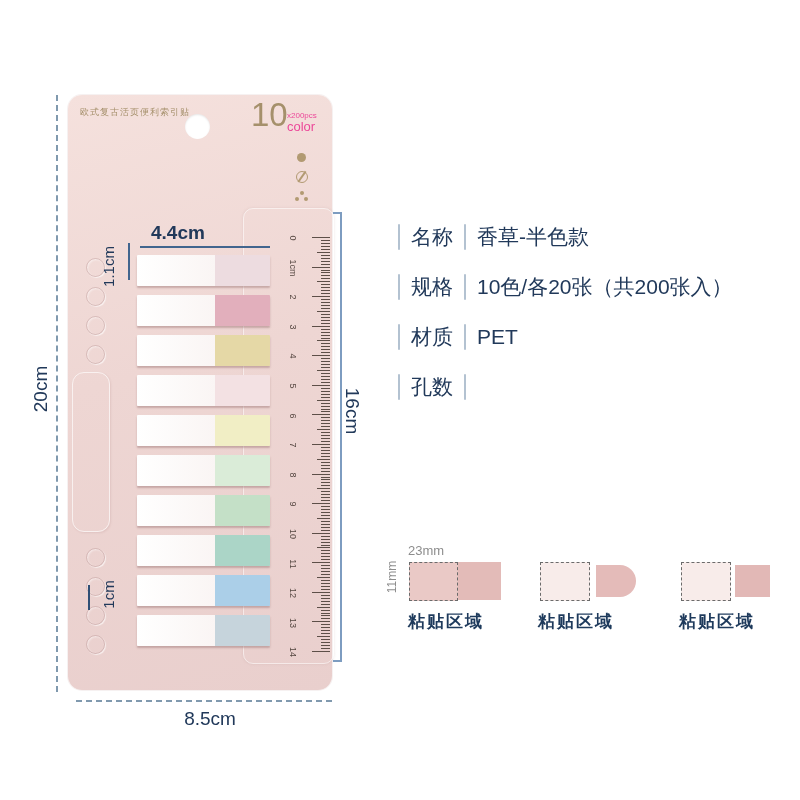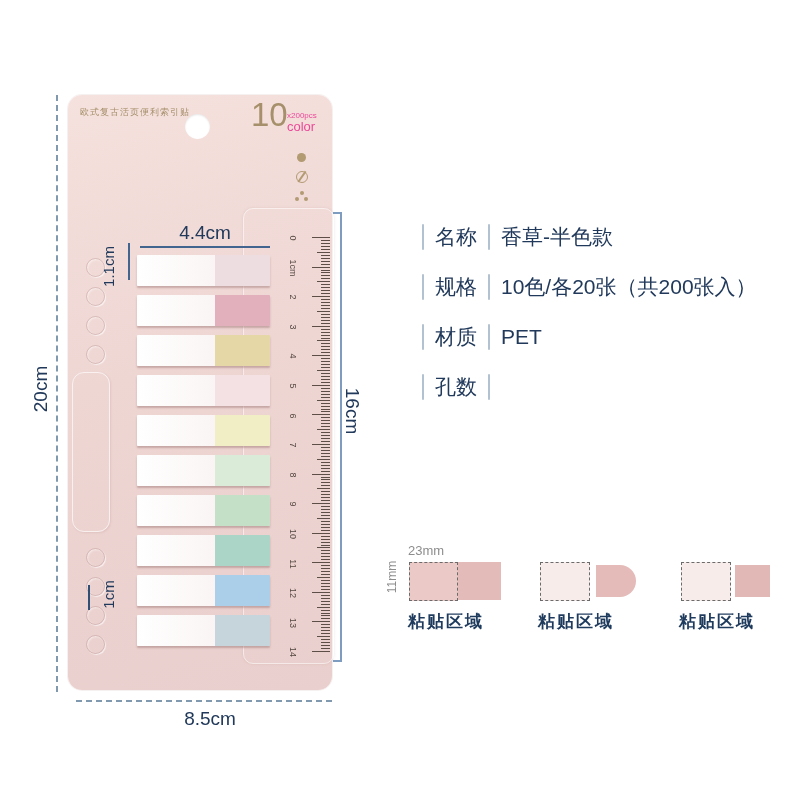--- a/index.html
+++ b/index.html
@@ -53,36 +53,36 @@
   .tick{position:absolute;right:0;height:1px;background:#5d4f48;}
 
   
   .dash-v{left:56px;top:95px;height:597px;border-left:2px dashed #8099ae;}
   .dash-h{left:76px;top:700px;width:256px;border-top:2px dashed #8099ae;}
   .dim{font-size:19px;color:#21395a;}
   .rot-ccw{transform:rotate(-90deg);}
   .rot-cw{transform:rotate(90deg);}
   .dim-20{left:8px;top:378px;width:66px;text-align:center;}
   .dim-85{left:150px;top:708px;width:120px;text-align:center;}
-  .dim-44{left:140px;top:222px;width:130px;text-align:center;}
+  .dim-44{left:151px;top:222px;width:130px;text-align:left;font-weight:bold;}
   .line-44{left:140px;top:246px;width:130px;border-top:2px solid #41658e;}
   .dim-11{left:80px;top:258px;width:56px;text-align:center;font-size:15px;color:#21395a;}
   .line-11{left:128px;top:243px;height:37px;border-left:2px solid #41658e;}
   .dim-1{left:80px;top:586px;width:56px;text-align:center;font-size:15px;color:#21395a;}
   .line-1{left:88px;top:585px;height:25px;border-left:2px solid #2f4f75;}
   .brkt-16{left:340px;top:212px;height:450px;border-left:2px solid #7d9cc0;}
   .brkt-cap{width:8px;border-top:2px solid #7d9cc0;}
   .cap-top{left:333px;top:212px;}
   .cap-bot{left:333px;top:660px;}
   .dim-16{left:324px;top:400px;width:56px;text-align:center;}
 
   
   .specs{left:398px;top:222px;width:390px;}
   .spec-row{display:flex;align-items:center;height:30px;margin-bottom:20px;gap:11px;
-            font-size:21px;color:#21395a;margin-left:24px;}
+            font-size:21px;color:#21395a;}
   .spec-bar{width:2px;height:26px;background:#b3c2d1;border-radius:1px;flex:none;}
   .spec-label{flex:none;}
   .spec-value{white-space:nowrap;}
 
   
   .gray-lab{font-size:13px;color:#8d8d8d;}
   .mm23{left:408px;top:543px;}
   .mm11{left:370px;top:570px;width:44px;text-align:center;font-size:12px;color:#8d8d8d;}
   .g1-rect{left:409px;top:562px;width:92px;height:38px;background:#e3bbb8;}
   .g1-dash{left:409px;top:562px;width:47px;height:37px;background:#eac9c6;

